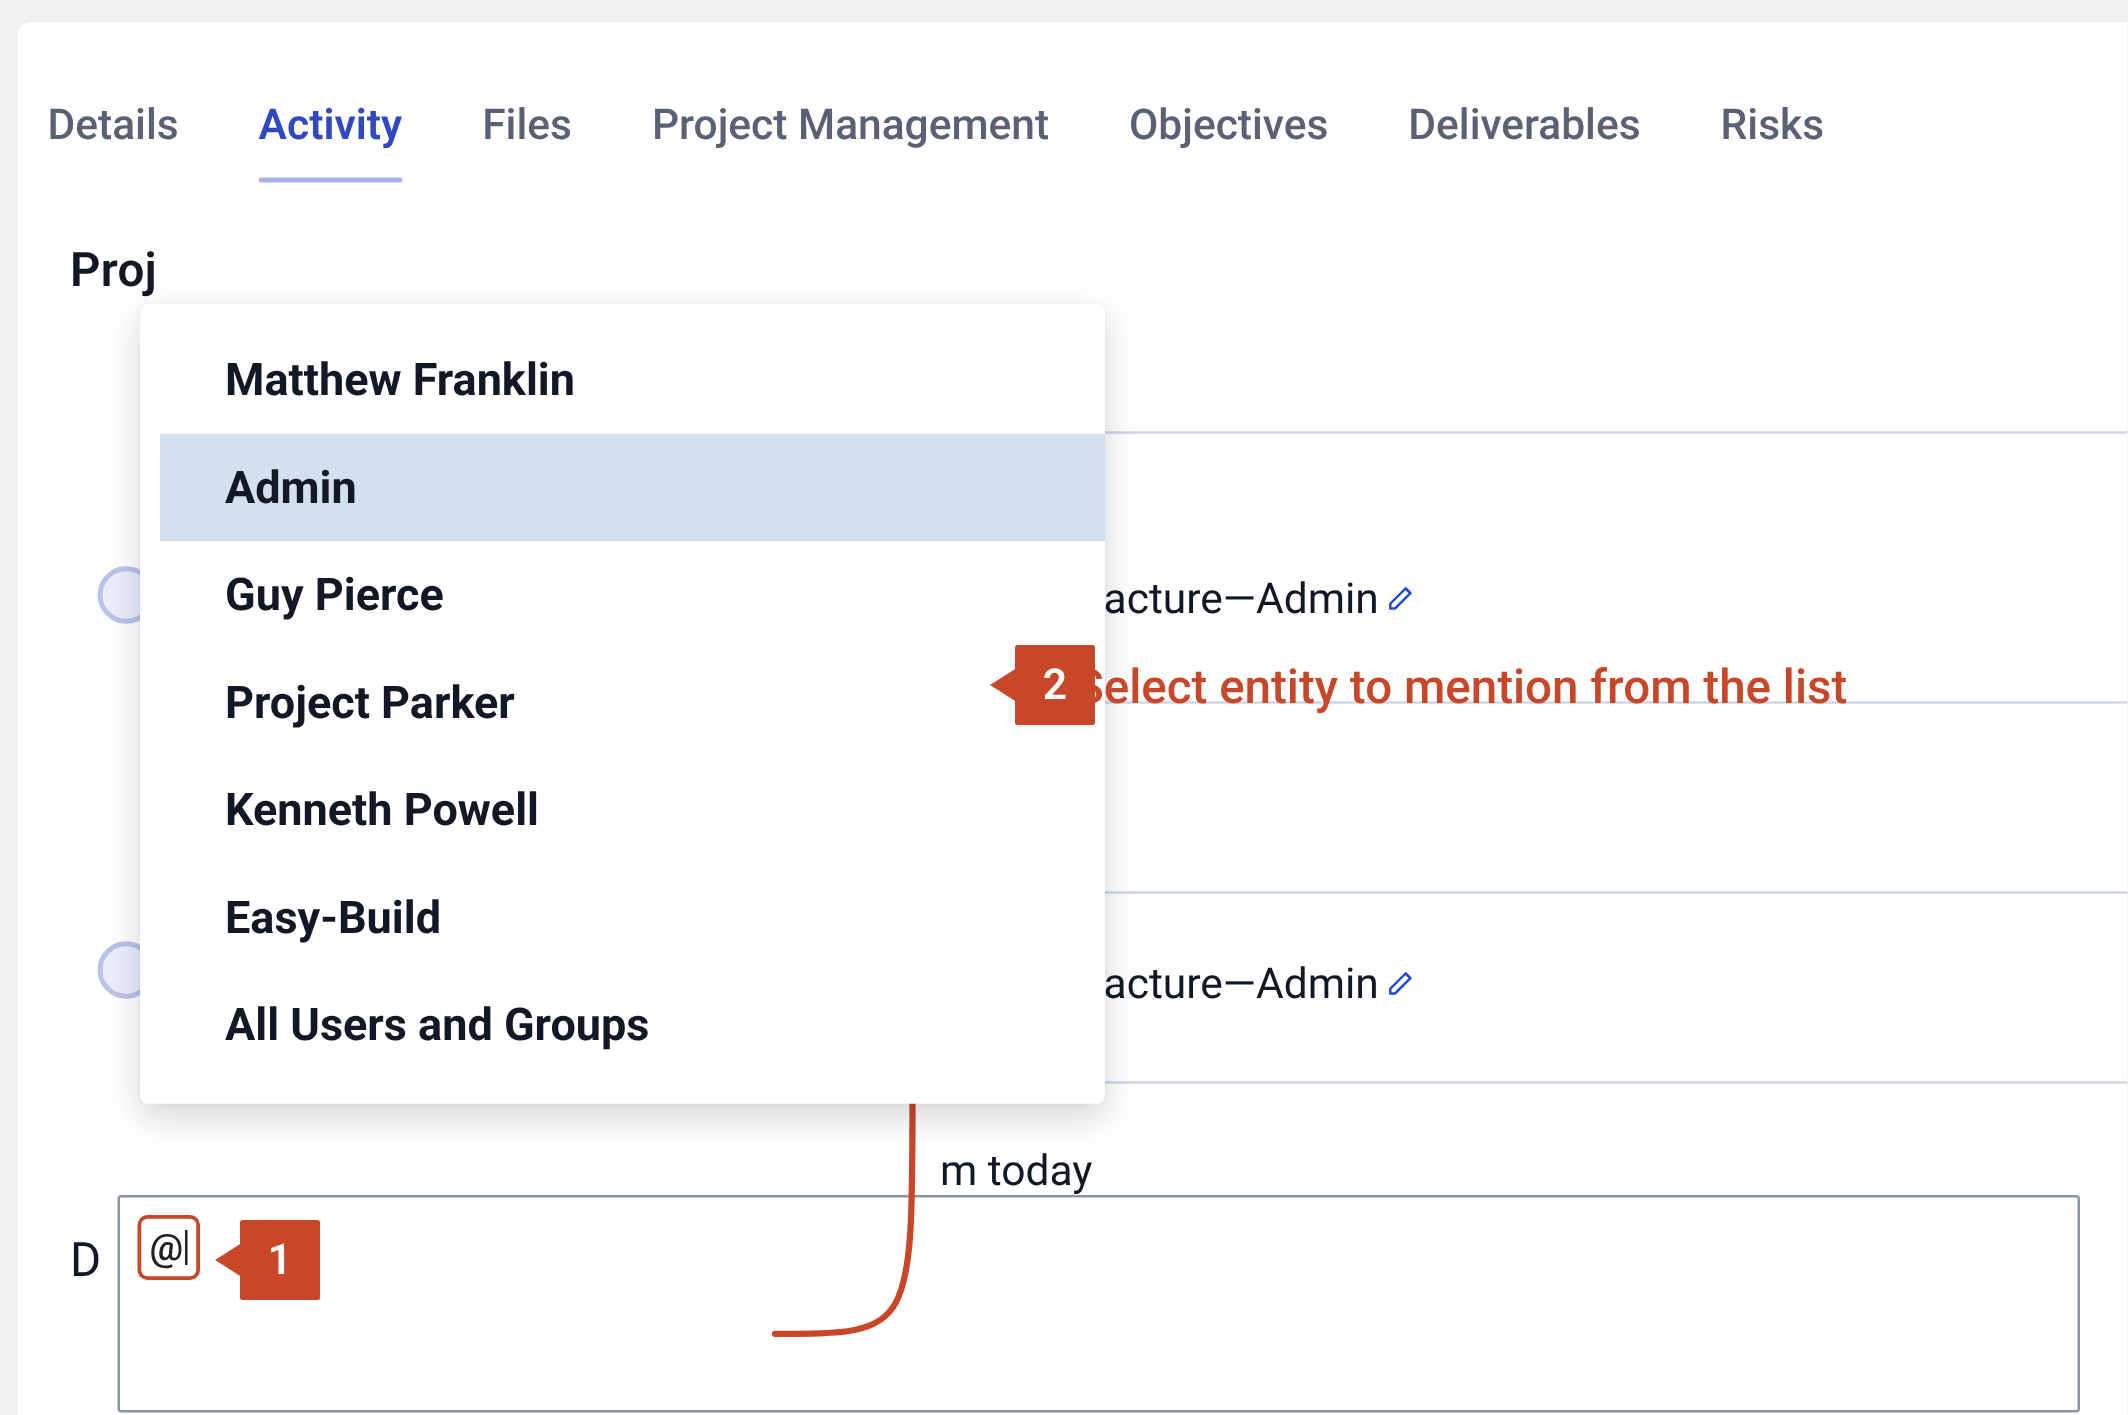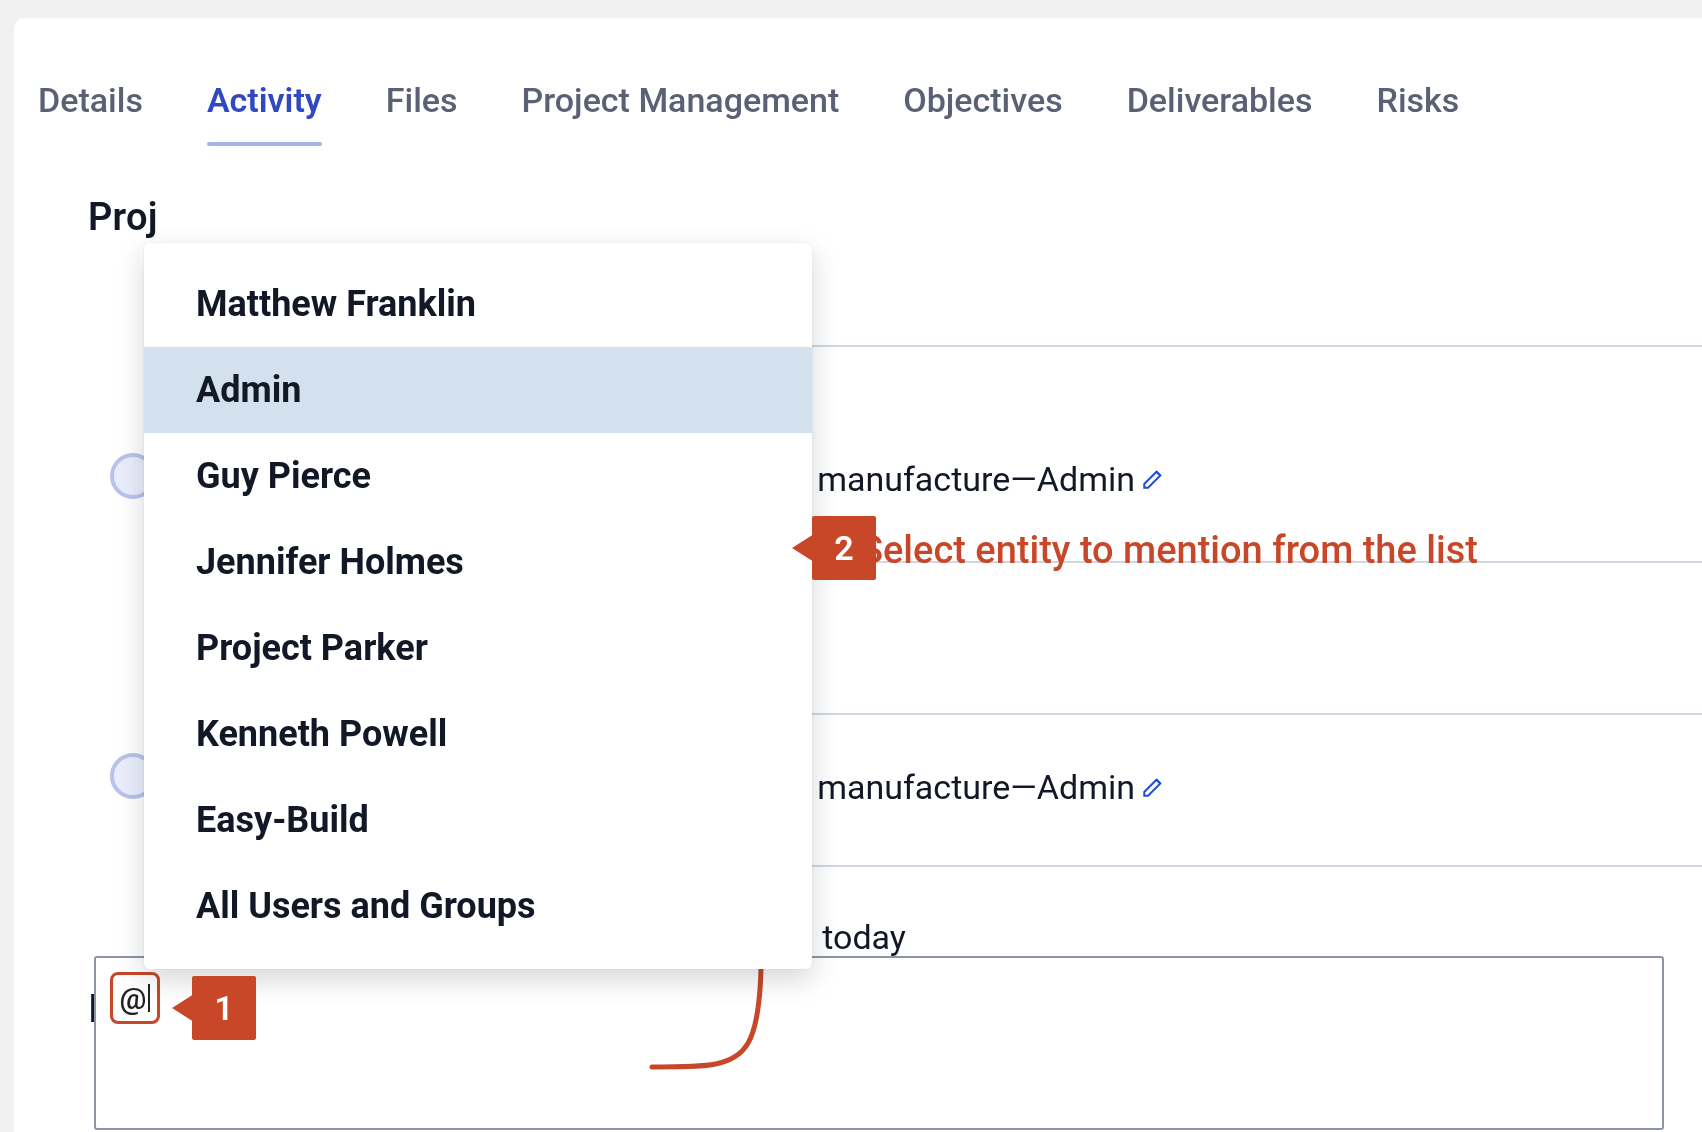--- a/index.html
+++ b/index.html
@@ -22,34 +22,34 @@
   }
   html,body{margin:0;padding:0;background:var(--page);font-family:-apple-system,BlinkMacSystemFont,"Segoe UI",Roboto,"Helvetica Neue",Arial,sans-serif;color:var(--ink);}
   .stage{width:1702px;height:1132px;position:relative;overflow:hidden;}
   .card{position:absolute;left:14px;top:18px;right:0;bottom:0;background:var(--surface);border-radius:10px 0 0 0;box-shadow:0 1px 0 rgba(0,0,0,.04);}
   
   .tabs{display:flex;gap:64px;padding:38px 24px 0 24px;border-bottom:1px solid transparent;}
   .tab{font-size:34px;font-weight:500;color:var(--tab-grey);padding-bottom:26px;position:relative;white-space:nowrap;margin-top:24px;}
   .tab.active{color:var(--tab-active);font-weight:600;}
   .tab.active::after{content:"";position:absolute;left:0;right:0;bottom:0;height:4px;background:var(--tab-underline);border-radius:2px;}
   
-  .body{position:relative;padding:30px 24px 0 42px;margin-left:32px;}
+  .body{position:relative;padding:30px 24px 0 42px;}
   .section-title{font-size:38px;font-weight:600;color:var(--ink);margin:18px 0 0 0;letter-spacing:.2px;}
   .description-label{font-size:38px;font-weight:400;color:var(--ink);margin-top:14px;}
   
   .timeline{position:absolute;left:64px;top:236px;bottom:430px;width:0;z-index:0;}
   .timeline-line{position:absolute;left:21px;top:0;bottom:0;width:4px;background:var(--timeline);} 
   .bullet{position:absolute;left:0;width:46px;height:46px;border-radius:50%;background:var(--bullet);border:4px solid var(--bullet-ring);box-sizing:border-box;}
   .bullet.b1{top:70px;}
   .bullet.b2{top:370px;}
   
   .feed{position:absolute;left:140px;right:0;top:122px;}
   .pencil{width:26px;height:26px;display:inline-block;vertical-align:-2px;margin-left:6px;}
   
-  .mention-pop{position:absolute;left:98px;top:96px;width:668px;background:var(--surface);border-radius:6px;box-shadow:0 10px 28px rgba(10,20,40,.18),0 0 0 1px rgba(0,0,0,.02);padding:18px 0 20px 0;z-index:5;overflow:hidden;}
+  .mention-pop{position:absolute;left:98px;top:96px;width:756px;background:var(--surface);border-radius:6px;box-shadow:0 10px 28px rgba(10,20,40,.18),0 0 0 1px rgba(0,0,0,.02);padding:18px 0 20px 16px;z-index:5;overflow:hidden;}
   .mention-item{padding:22px 52px;font-size:36px;font-weight:700;color:var(--ink);}
   .mention-item.highlight{background:var(--highlight);}
   
   .input-wrap{position:absolute;left:80px;right:38px;top:938px;height:170px;border:2.5px solid var(--input-border);border-radius:3px;background:#fff;z-index:2;}
   .at-chip{position:absolute;left:14px;top:14px;width:44px;height:46px;border:3px solid var(--callout);border-radius:8px;display:flex;align-items:center;justify-content:center;font-size:30px;font-weight:500;color:#222;background:#fff;}
   .at-caret{display:inline-block;width:2px;height:28px;background:#222;margin-left:2px;vertical-align:-4px;}
   
   .callout-badge{position:absolute;background:var(--callout-fill);color:#fff;font-size:34px;font-weight:600;display:flex;align-items:center;justify-content:center;border-radius:2px;z-index:6;}
   .callout-arrow-left{width:0;height:0;border-top:14px solid transparent;border-bottom:14px solid transparent;border-right:22px solid var(--callout-fill);position:absolute;}
   .callout-text{position:absolute;color:var(--callout);font-size:38px;font-weight:500;z-index:6;white-space:nowrap;}
@@ -117,21 +117,20 @@
           <div style="position:absolute;left:598px;right:0;font-size:34px;color:var(--ink);font-weight:400;">m today</div>
         </div>
       </div>
 
       <div style="position:absolute;left:42px;top:826px;" class="description-label">D</div>
 
       <div class="mention-pop">
         <div class="mention-item">Matthew Franklin</div>
         <div class="mention-item highlight">Admin</div>
         <div class="mention-item">Guy Pierce</div>
-        <div class="mention-item">Jennifer Holmes</div>
         <div class="mention-item">Project Parker</div>
         <div class="mention-item">Kenneth Powell</div>
         <div class="mention-item">Easy-Build</div>
         <div class="mention-item">All Users and Groups</div>
       </div>
 
       <svg class="brace" style="left:596px;top:96px;width:180px;height:830px;" viewBox="0 0 180 830" fill="none" stroke="#c84729" stroke-width="5" stroke-linecap="round">
         <path d="M10 6 C120 6 120 6 120 200 C120 395 120 395 160 415 C120 435 120 435 120 630 C120 824 120 824 10 824"></path>
       </svg>
 

